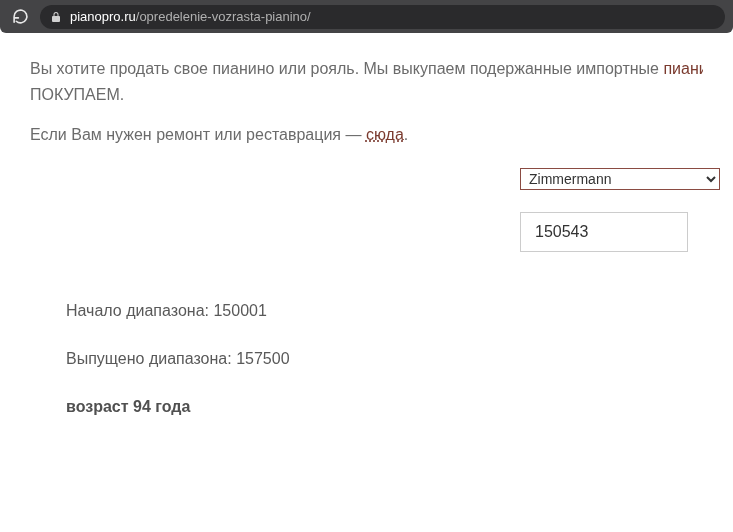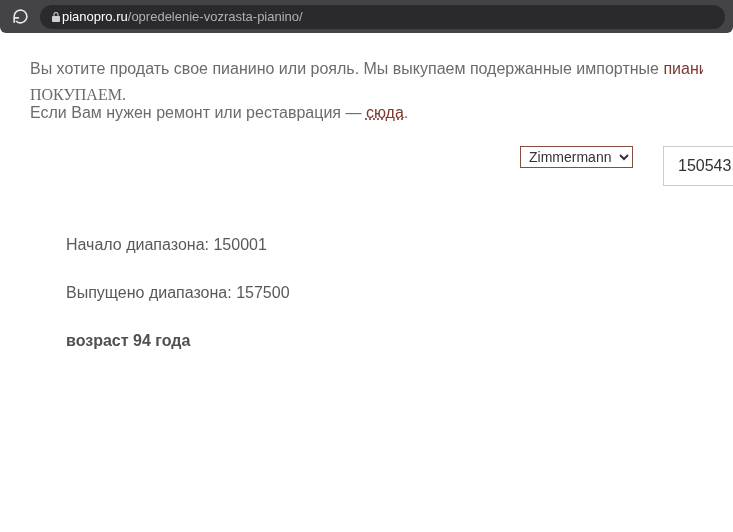--- a/index.html
+++ b/index.html
@@ -34,20 +34,21 @@
     .address-field {
       flex: 1;
       background: #2a2a2c;
       border-radius: 14px;
       height: 24px;
       display: flex;
       align-items: center;
       padding: 0 10px;
       color: #d8d8d8;
       font-size: 13px;
+      gap: 8px;
     }
     .url-host {
       color: #ffffff;
     }
     .url-path {
       color: #b0b0b0;
     }
     .page-content {
       padding: 24px 30px 0 30px;
       color: #4a4a4a;
@@ -59,39 +60,40 @@
       margin-bottom: 6px;
       white-space: nowrap;
       overflow: hidden;
     }
     .intro-p1 .link {
       color: #7a3a2e;
     }
     .intro-p2 {
       font-size: 16px;
       color: #6b6b6b;
-      font-family: Liberation Serif, serif;
+      margin-bottom: 22px;
     }
     .intro-p3 {
       font-size: 16px;
       color: #6b6b6b;
       margin-bottom: 24px;
     }
     .intro-p3 .link {
       color: #7a3a2e;
       text-decoration: underline;
       text-decoration-style: dotted;
       text-align: center;
     }
     .form-area {
       display: flex;
+      flex-direction: column;
       align-items: flex-start;
       margin-left: 490px;
       margin-bottom: 50px;
-      gap: 30px;
+      gap: 22px;
     }
     .brand-select {
       width: 200px;
       height: 22px;
       border: 1px solid #8a4b42;
       background: #ffffff;
       color: #333;
       font-size: 14px;
       padding: 0 4px;
     }

